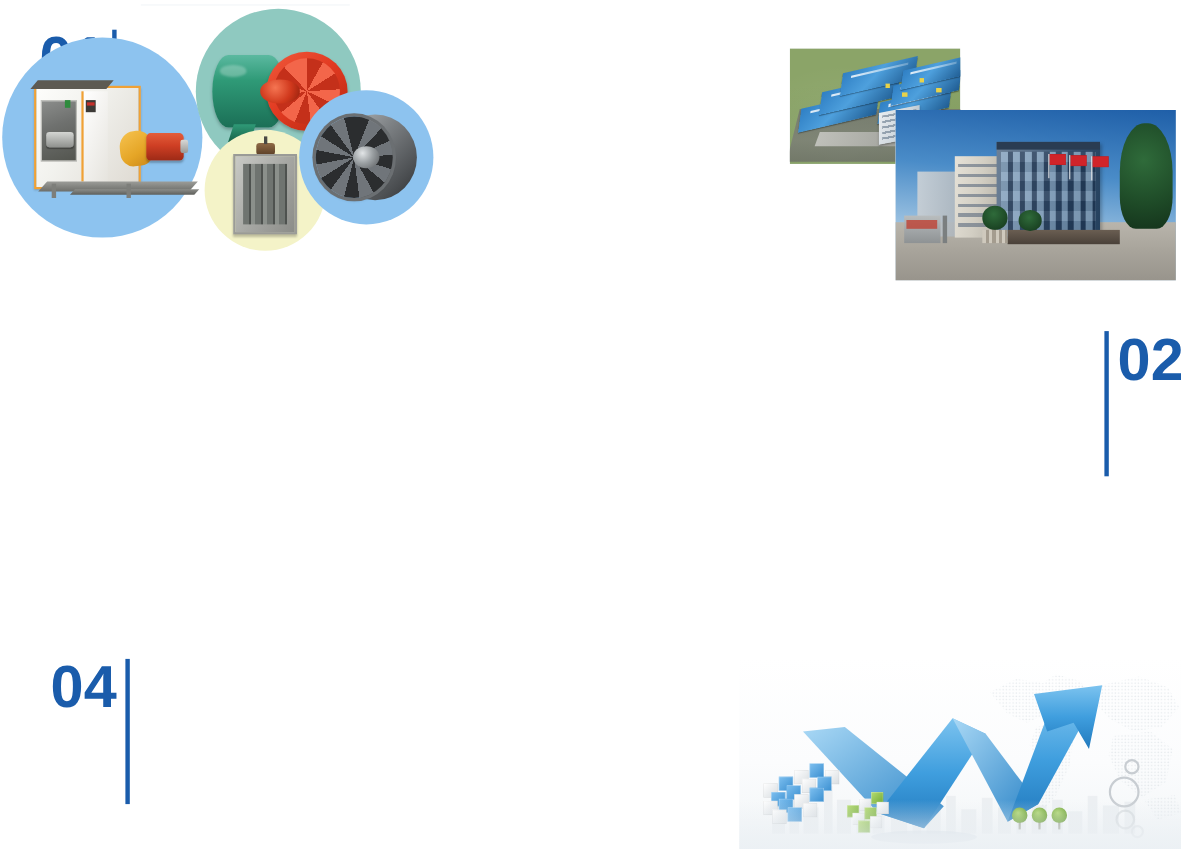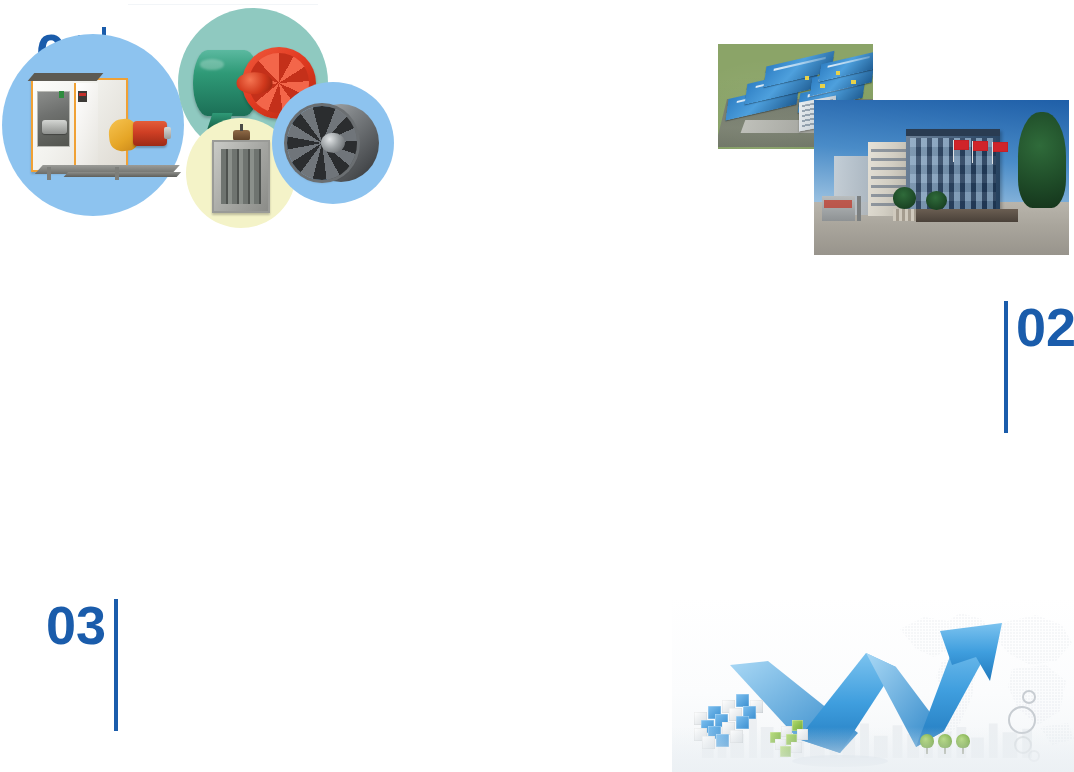--- a/index.html
+++ b/index.html
@@ -235,21 +235,21 @@
     <span class="num">01</span>
     <span class="rule"></span>
   </div>
 
   <div class="marker nosel" id="marker-02">
     <span class="rule"></span>
     <span class="num">02</span>
   </div>
 
   <div class="marker nosel" id="marker-03">
-    <span class="num">03</span>
+    <span class="num">04</span>
     <span class="rule"></span>
   </div>
 
   <div class="photo" id="photo-factory-aerial">
     <div class="aerial-ground"></div>
     <div class="yard"></div>
     <div class="lot"></div>
     <div class="hall h1"></div>
     <div class="hall h2"></div>
     <div class="hall h3"></div>

